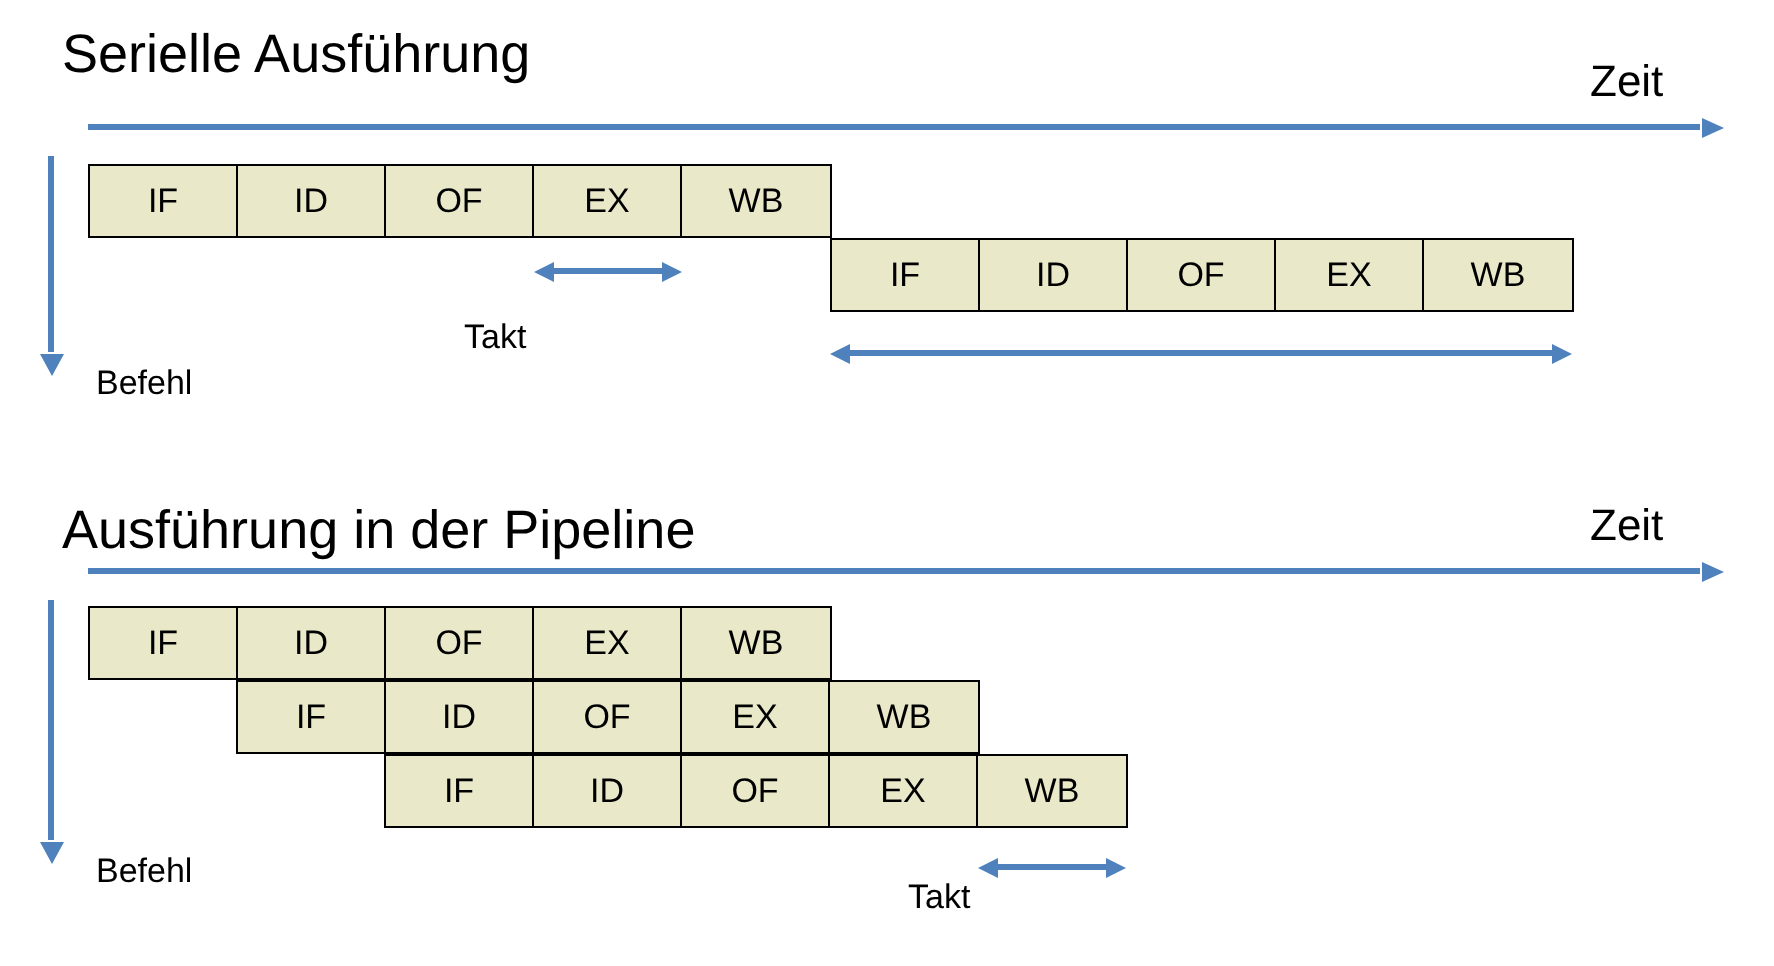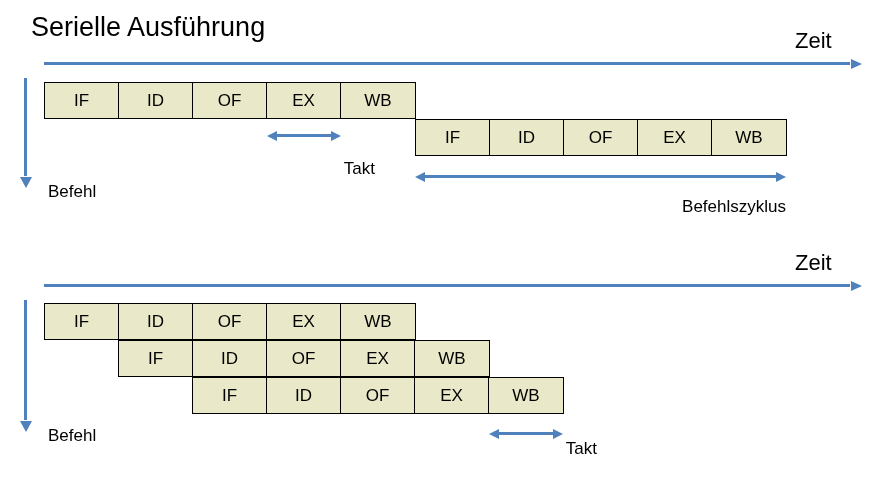--- a/index.html
+++ b/index.html
@@ -138,21 +138,21 @@
 
   #measure-takt-serial   { left: 277px; top: 134px; width: 54px; }
   #measure-cycle-serial  { left: 425px; top: 175px; width: 351px; }
   #measure-takt-pipeline { left: 499px; top: 432px; width: 54px; }
 
   .measure-label {
     position: absolute;
     font-size: 17px;
     line-height: 1;
     white-space: nowrap;
-    text-align: right;
+    text-align: left;
   }
   #label-takt-serial   { left: 232px; top: 160px; width: 143px; }
   #label-cycle-serial  { left: 415px; top: 198px; width: 371px; }
   #label-takt-pipeline { left: 454px; top: 440px; width: 143px; }
 </style>
 </head>
 <body>
 
 <div class="stage">
 
@@ -173,22 +173,22 @@
   <div class="stage-box" style="left:415px; top:119px; width:75px; height:37px;">IF</div>
   <div class="stage-box" style="left:489px; top:119px; width:75px; height:37px;">ID</div>
   <div class="stage-box" style="left:563px; top:119px; width:75px; height:37px;">OF</div>
   <div class="stage-box" style="left:637px; top:119px; width:75px; height:37px;">EX</div>
   <div class="stage-box" style="left:711px; top:119px; width:76px; height:37px;">WB</div>
 
   <div class="measure" id="measure-takt-serial"></div>
   <div class="measure-label" id="label-takt-serial">Takt</div>
 
   <div class="measure" id="measure-cycle-serial"></div>
-  <div class="measure-label" id="label-cycle-serial">Befehlszyklus</div>
-
+
+  <div class="section-title" id="title-pipeline">Ausführung in der Pipeline</div>
 
   <div class="time-axis" id="time-axis-pipeline"></div>
   <div class="time-label" id="time-label-pipeline">Zeit</div>
 
   <div class="instr-axis" id="instr-axis-pipeline"></div>
   <div class="instr-label" id="instr-label-pipeline">Befehl</div>
 
   <div class="stage-box" style="left:44px;  top:303px; width:75px; height:37px;">IF</div>
   <div class="stage-box" style="left:118px; top:303px; width:75px; height:37px;">ID</div>
   <div class="stage-box" style="left:192px; top:303px; width:75px; height:37px;">OF</div>

